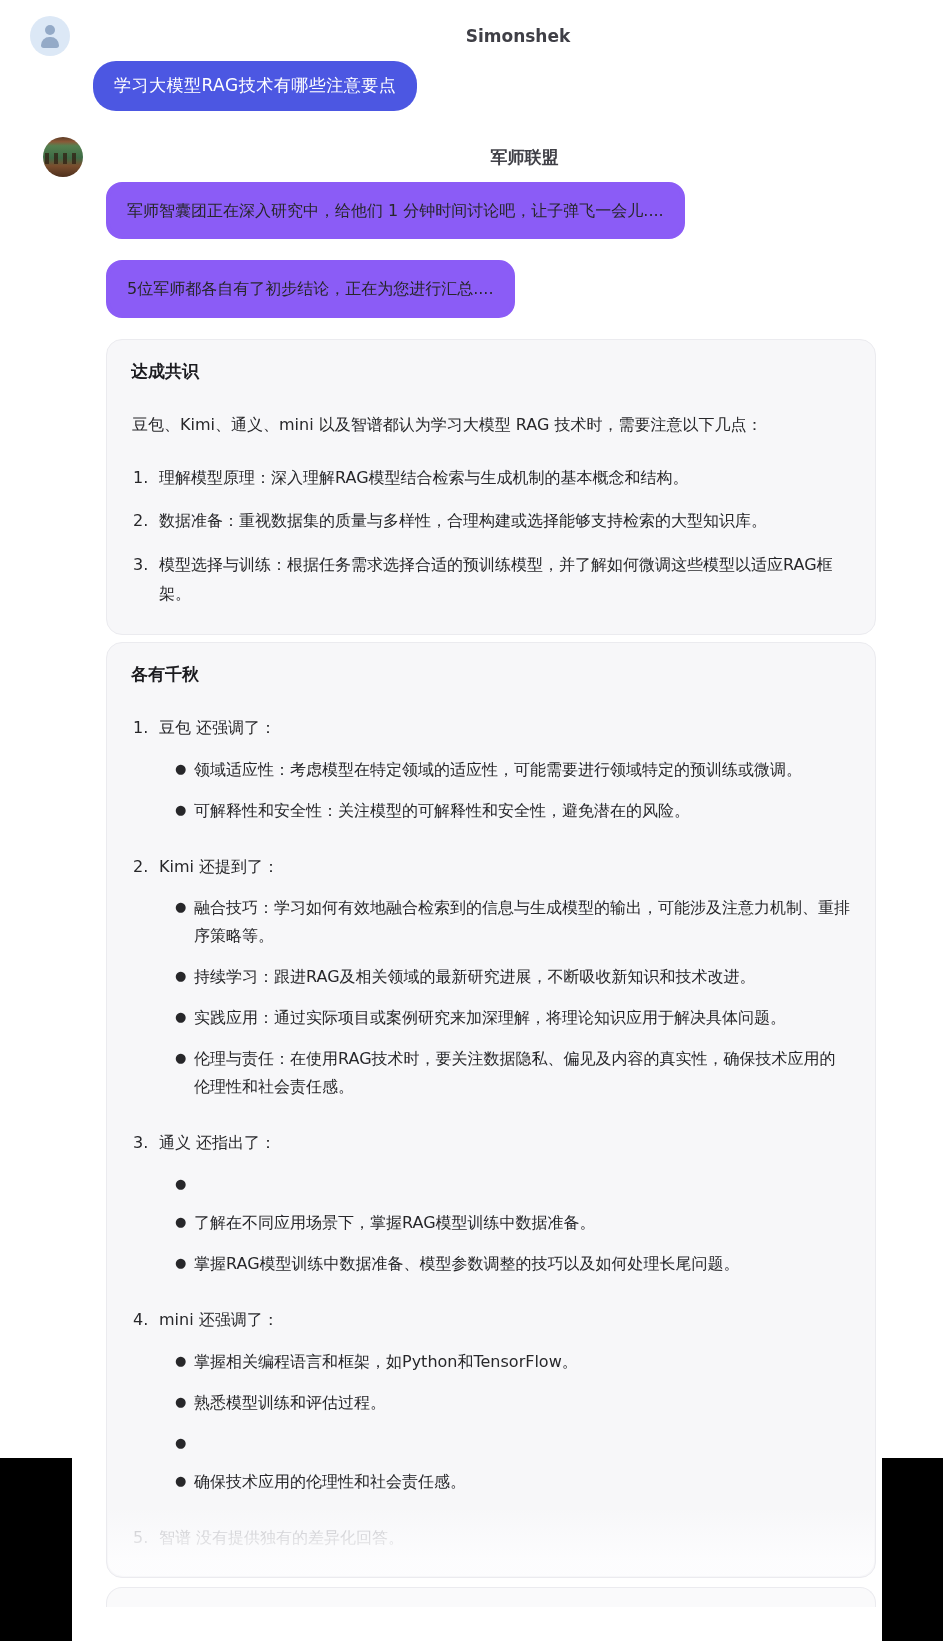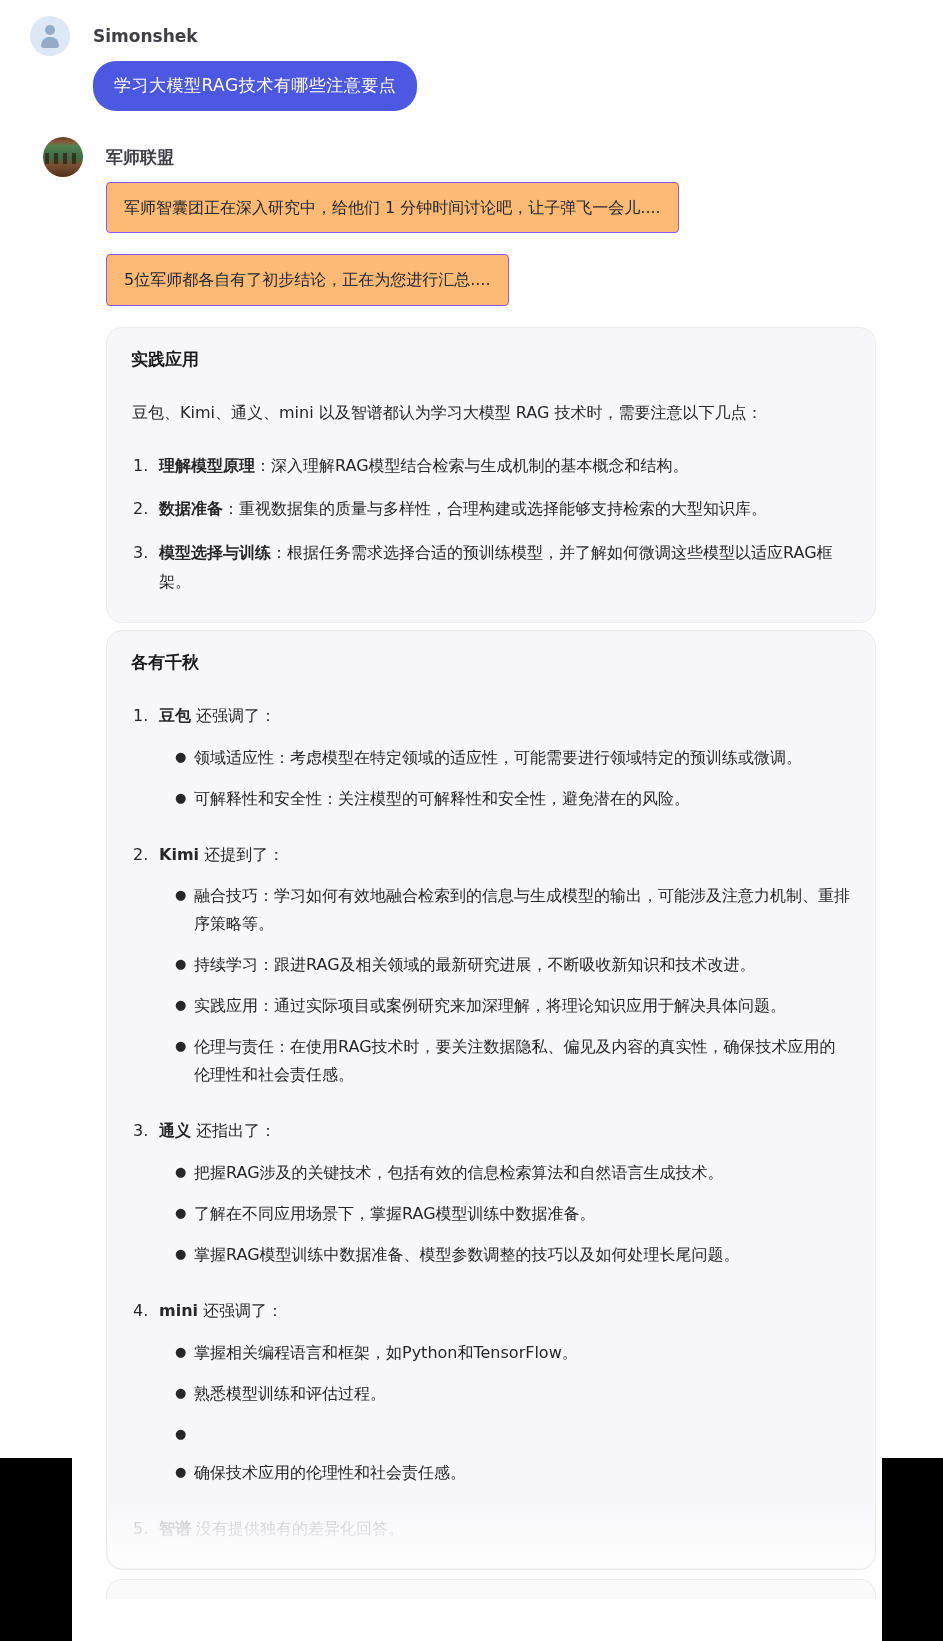--- a/index.html
+++ b/index.html
@@ -19,49 +19,49 @@
   .user-avatar .head { position:absolute; width:10px; height:10px; border-radius:50%; background:#94aac7; left:15px; top:9px; }
   .user-avatar .body { position:absolute; width:18px; height:11px; border-radius:9px 9px 3px 3px; background:#94aac7; left:11px; top:21px; }
 
   
   .bot-avatar { width:40px; height:40px; border-radius:50%; overflow:hidden; position:relative;
     background:linear-gradient(180deg,#5d3a24 0%,#8a5a38 12%,#55804f 22%,#3d6b46 52%,#7a4e2e 72%,#4d2f1c 100%); }
   .bot-avatar .figures { position:absolute; left:4%; right:4%; top:42%; height:26%; opacity:.75;
     background:repeating-linear-gradient(90deg,#2f1f12 0 4px, rgba(0,0,0,0) 4px 9px); }
 
   .msg-col { flex:1; min-width:0; }
-  .sender-name { font-size:17px; font-weight:600; color:#3f3f46; line-height:1.3; margin:9px 0 14px; }
+  .sender-name { font-size:17px; font-weight:600; color:#3f3f46; line-height:1.3; margin:9px 0 14px;text-align:center; }
 
   .user-bubble {
     width:fit-content; max-width:740px;
     background:#4c57e2; color:#ffffff;
     font-size:17px; line-height:1.5; letter-spacing:.5px;
     padding:12px 21px; border-radius:23px;
   }
 
   .bubble {
     width:fit-content; max-width:740px;
-    background:#fdba74; border:1px solid #8b5cf6; border-radius:4px;
+    background:#8b5cf6; border:4px solid #8b5cf6; border-radius:16px;
     padding:12px 17px; font-size:16px; line-height:1.6; color:#27272a;
     margin-bottom:21px;
   }
 
   .card {
     width:770px; background:#f7f7f9; border:1px solid #ebebef; border-radius:16px;
     padding:20px 24px 10px; margin-bottom:7px; position:relative;
     font-size:16px;
   }
   .card-title { font-size:17px; font-weight:700; color:#1b1b1f; margin:0 0 28px; }
   .card p.intro { margin:0 1px 24px; line-height:1.8; }
 
   ol.num-list { list-style:none; margin:0; padding:0 0 0 2px; }
   .oli { display:flex; margin-bottom:15px; line-height:1.8; }
   .oli .num { flex:none; width:26px; color:#27272a; }
   .oli .oli-body { flex:1; }
-  .oli .label { font-weight:700; }
+  .oli .label { font-weight:400; }
 
   ul.bullets { list-style:none; margin:13px 0 2px; padding:0 0 0 16px; }
   .bul { display:flex; margin-bottom:13px; line-height:1.75; }
   .bul .dot { flex:none; width:19px; font-size:13px; padding-top:2px; color:#27272a; }
 
   .oli.faded, .oli.faded .num, .oli.faded .label { color:#b6b6bb; }
 
   
   .card.fading::after {
     content:""; position:absolute; left:1px; right:1px; bottom:1px; height:70px;
@@ -103,21 +103,21 @@
         <div class="figures"></div>
       </div>
     </div>
     <div class="msg-col">
       <div class="sender-name">军师联盟</div>
 
       <div class="bubble">军师智囊团正在深入研究中，给他们 1 分钟时间讨论吧，让子弹飞一会儿....</div>
       <div class="bubble">5位军师都各自有了初步结论，正在为您进行汇总....</div>
 
       <div class="card">
-        <h3 class="card-title">实践应用</h3>
+        <h3 class="card-title">达成共识</h3>
         <p class="intro">豆包、Kimi、通义、mini 以及智谱都认为学习大模型 RAG 技术时，需要注意以下几点：</p>
         <ol class="num-list" id="consensus-list">
   <li class="oli">
     <span class="num">1.</span>
     <span class="oli-body"><span class="label">理解模型原理</span><span>：深入理解RAG模型结合检索与生成机制的基本概念和结构。</span></span>
   </li>
 
   <li class="oli">
     <span class="num">2.</span>
     <span class="oli-body"><span class="label">数据准备</span><span>：重视数据集的质量与多样性，合理构建或选择能够支持检索的大型知识库。</span></span>
@@ -179,21 +179,20 @@
     </span>
   </li>
 
   <li class="oli">
     <span class="num">3.</span>
     <span class="oli-body">
       <span class="label">通义</span><span> 还指出了：</span>
       <ul class="bullets">
   <li class="bul">
     <span class="dot">●</span>
-    <span>把握RAG涉及的关键技术，包括有效的信息检索算法和自然语言生成技术。</span>
   </li>
 
   <li class="bul">
     <span class="dot">●</span>
     <span>了解在不同应用场景下，掌握RAG模型训练中数据准备。</span>
   </li>
 
   <li class="bul">
     <span class="dot">●</span>
     <span>掌握RAG模型训练中数据准备、模型参数调整的技巧以及如何处理长尾问题。</span>

